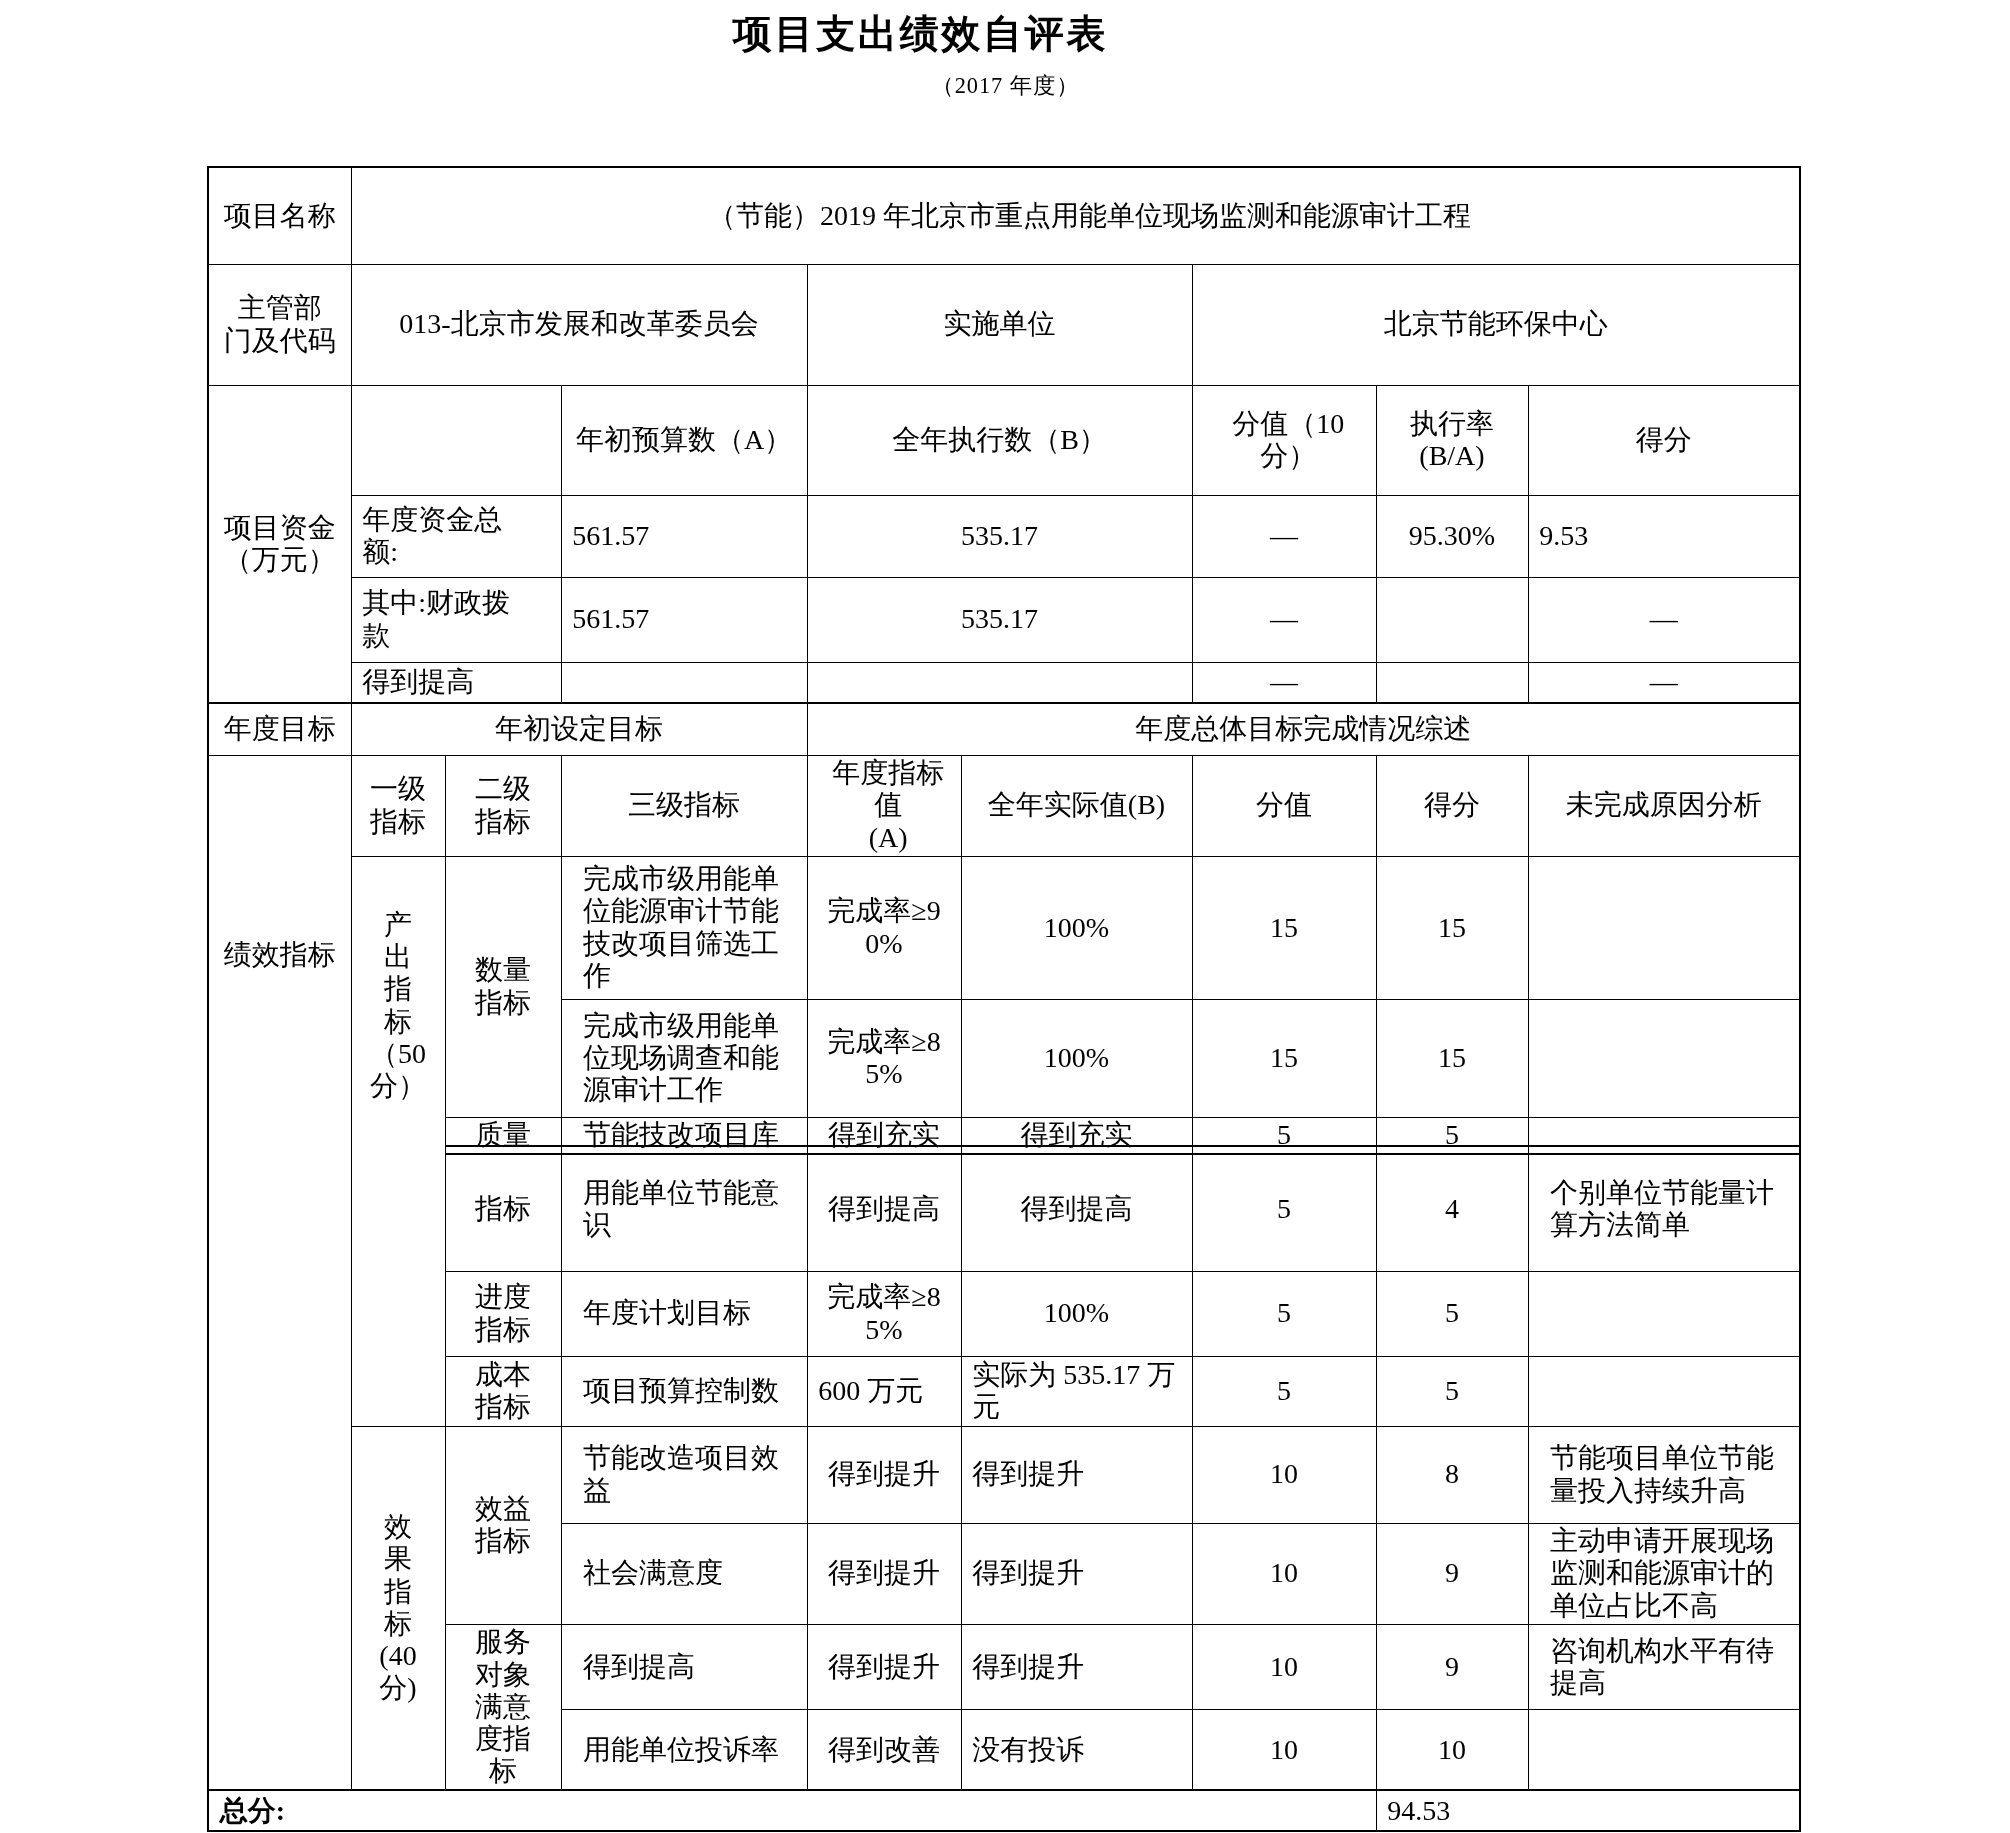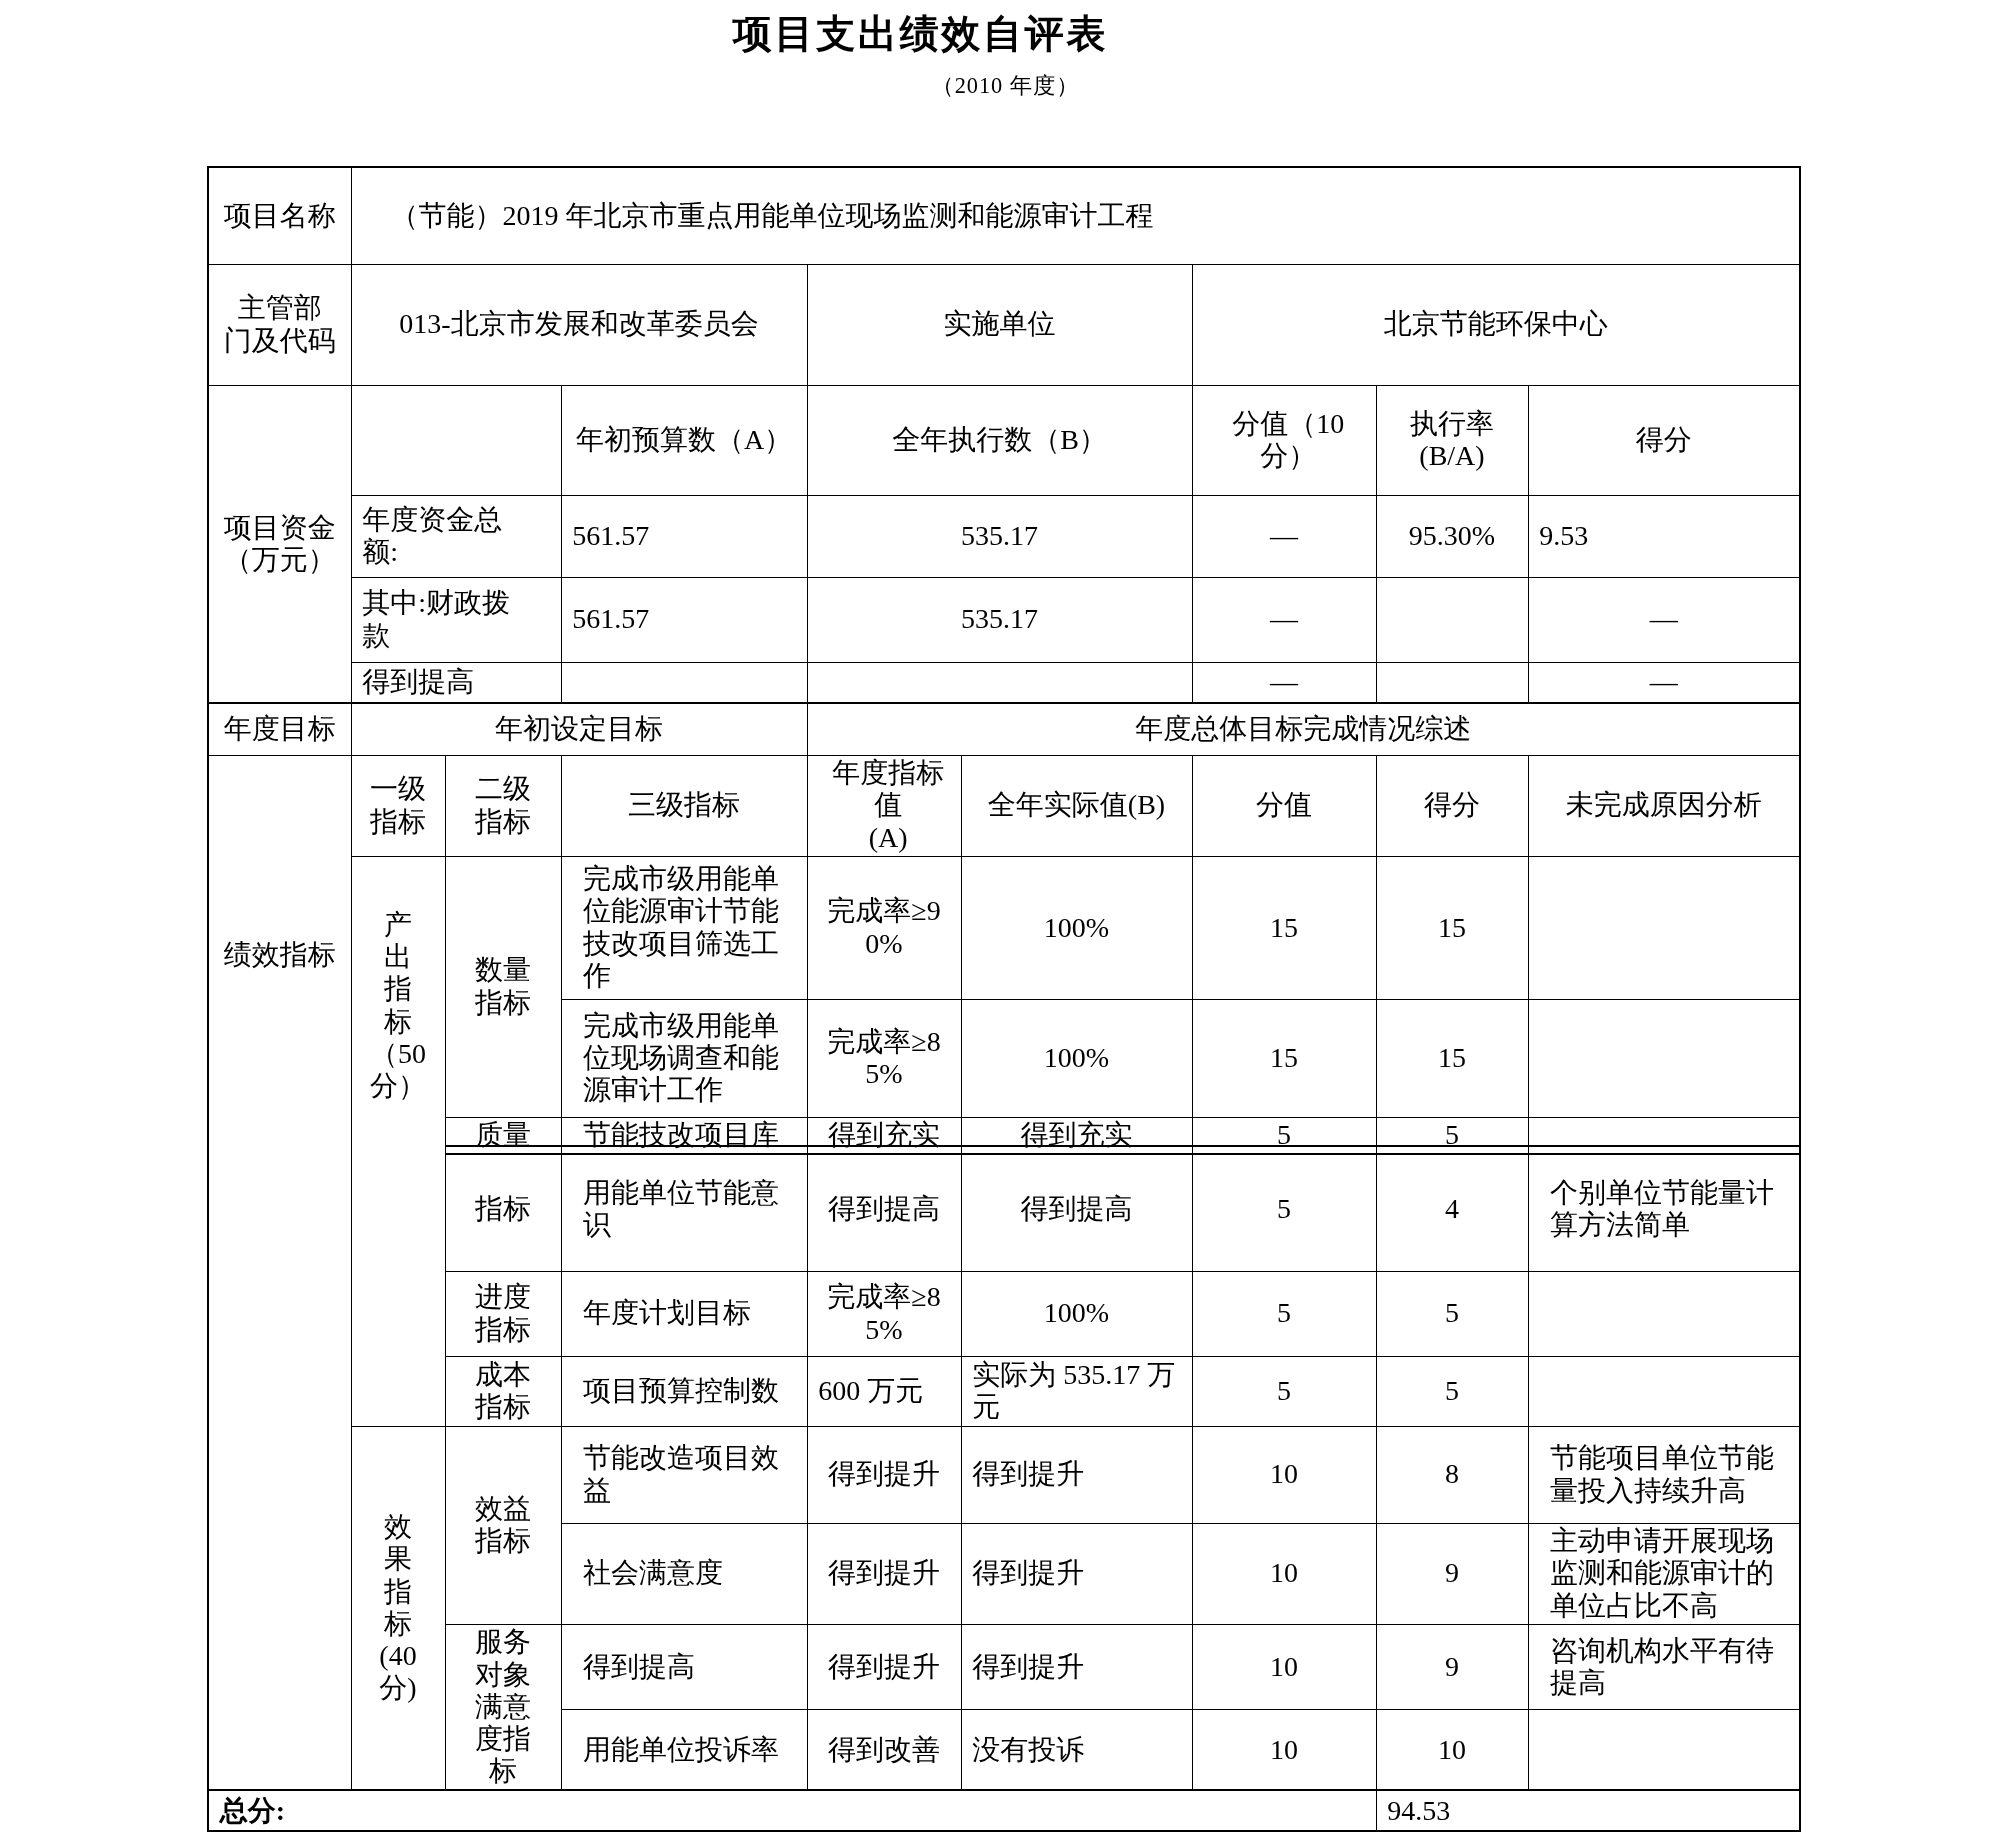--- a/index.html
+++ b/index.html
@@ -25,35 +25,35 @@
   td{
     border:1.8px solid #000;
     font-size:28px;line-height:1.15;
     padding:1.8px 10.7px;
     vertical-align:middle;text-align:center;
     white-space:pre-line;overflow:hidden;
     word-break:break-all;
   }
   .l{text-align:left;}
   .p24{padding-left:21.5px;padding-right:21.5px;}
-  .ind{padding-left:39px;}
+  .ind{padding-left:39px;text-align:center;}
   .tight{padding-left:12px;padding-right:3.6px;}
   .bold{font-weight:bold;}
   .bt{border-top:2.7px solid #000;}
   .bb{border-bottom:2.7px solid #000;}
   .bl{border-left:2.7px solid #000;}
   .br{border-right:2.7px solid #000;}
   .nt{border-top:none;}
   .nb{border-bottom:none;}
 </style>
 </head>
 <body>
 
 <div class="doc-title">项目支出绩效自评表</div>
-<div class="doc-subtitle">（2010 年度）</div>
+<div class="doc-subtitle">（2017 年度）</div>
 
 <table id="t1">
   <colgroup>
     <col style="width:143px">
       <col style="width:94px">
       <col style="width:116px">
     <col style="width:246px">
       <col style="width:154px">
       <col style="width:231px">
     <col style="width:184px">

